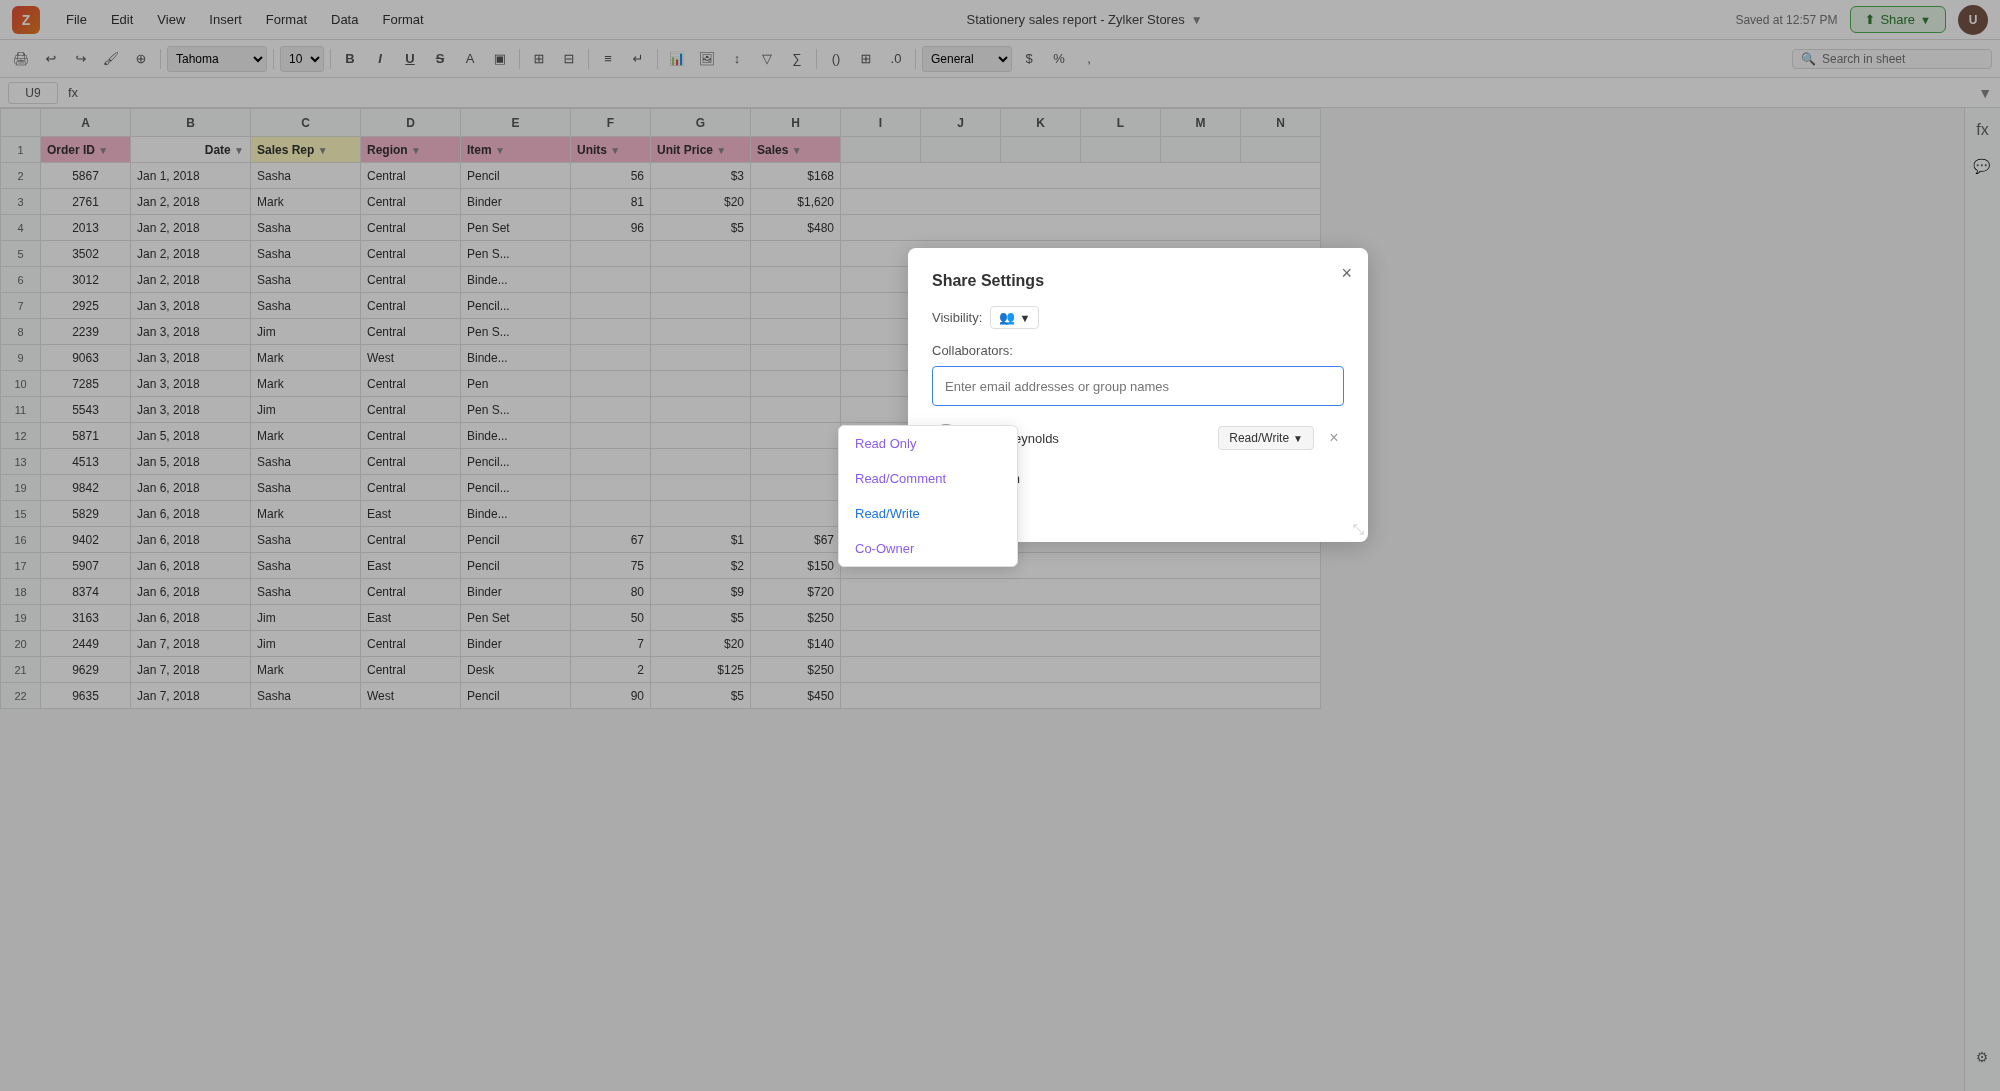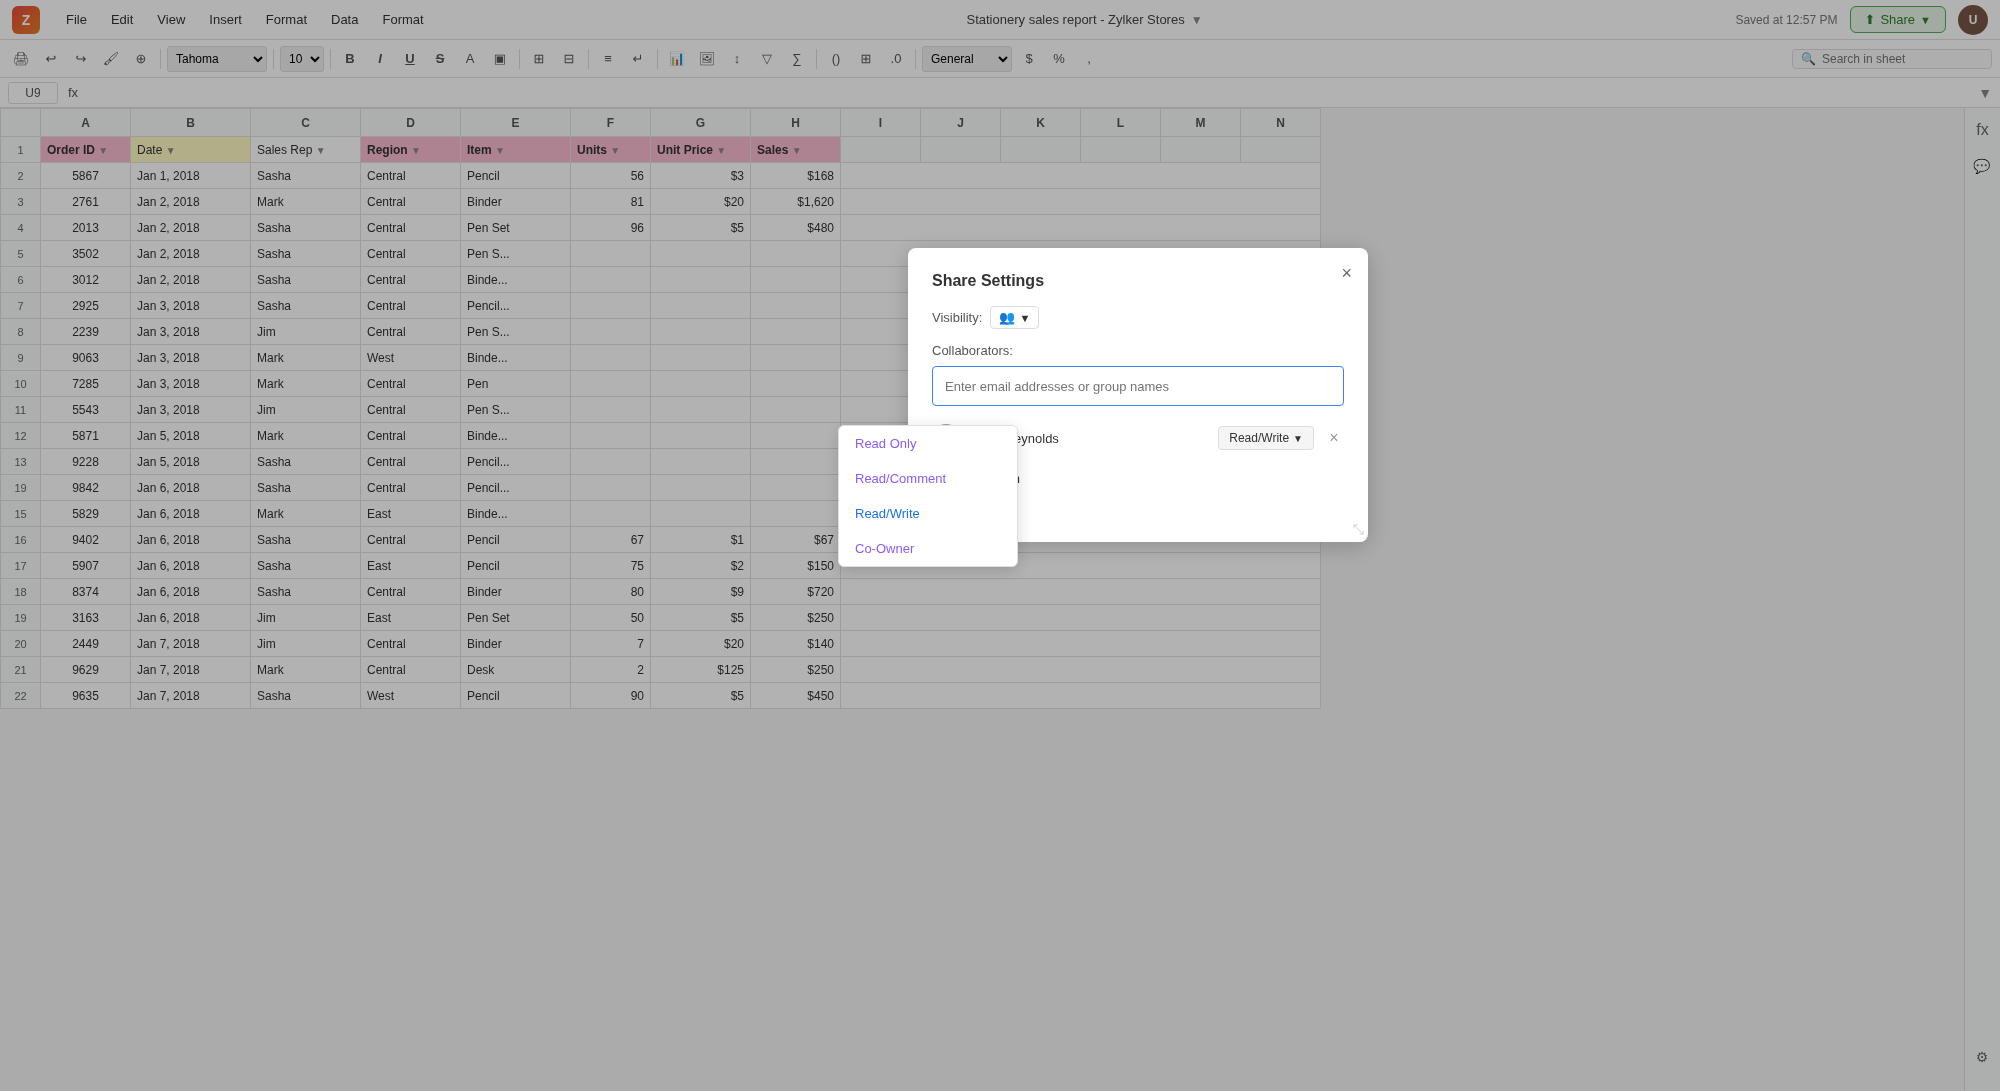--- a/index.html
+++ b/index.html
@@ -332,22 +332,22 @@
             <th>L</th>
             <th>M</th>
             <th>N</th>
           </tr>
         </thead>
         <tbody>
 
           <tr style="background:#f8bbd0;">
             <td style="background:#f8f9fa;text-align:center;color:#666;font-size:11px;">1</td>
             <td style="background:#f8bbd0;font-weight:700;color:#333;">Order ID <span style="color:#888;font-size:10px;">▼</span></td>
-            <td style="background:#fef9c3;font-weight:400;color:#333;">Date <span style="color:#888;font-size:10px;">▼</span></td>
-            <td style="background:#ffffff;font-weight:400;color:#333;">Sales Rep <span style="color:#888;font-size:10px;">▼</span></td>
+            <td style="background:#ffffff;font-weight:700;color:#333;text-align:right;">Date <span style="color:#888;font-size:10px;">▼</span></td>
+            <td style="background:#fef9c3;font-weight:700;color:#333;">Sales Rep <span style="color:#888;font-size:10px;">▼</span></td>
             <td style="background:#f8bbd0;font-weight:700;color:#333;">Region <span style="color:#888;font-size:10px;">▼</span></td>
             <td style="background:#f8bbd0;font-weight:700;color:#333;">Item <span style="color:#888;font-size:10px;">▼</span></td>
             <td style="background:#f8bbd0;font-weight:700;color:#333;">Units <span style="color:#888;font-size:10px;">▼</span></td>
             <td style="background:#f8bbd0;font-weight:700;color:#333;">Unit Price <span style="color:#888;font-size:10px;">▼</span></td>
             <td style="background:#f8bbd0;font-weight:700;color:#333;">Sales <span style="color:#888;font-size:10px;">▼</span></td>
             <td style="background:#f8f9fa;"></td>
             <td style="background:#f8f9fa;"></td>
             <td style="background:#f8f9fa;"></td>
             <td style="background:#f8f9fa;"></td>
             <td style="background:#f8f9fa;"></td>
@@ -481,21 +481,21 @@
             <td>Mark</td>
             <td>Central</td>
             <td>Binde...</td>
             <td></td>
             <td></td>
             <td></td>
             <td colspan="6"></td>
           </tr>
           <tr style="background:#fce4ec33;">
             <td>13</td>
-            <td class="center">9228</td>
+            <td class="center">4513</td>
             <td>Jan 5, 2018</td>
             <td>Sasha</td>
             <td>Central</td>
             <td>Pencil...</td>
             <td></td>
             <td></td>
             <td></td>
             <td colspan="6"></td>
           </tr>
           <tr>

